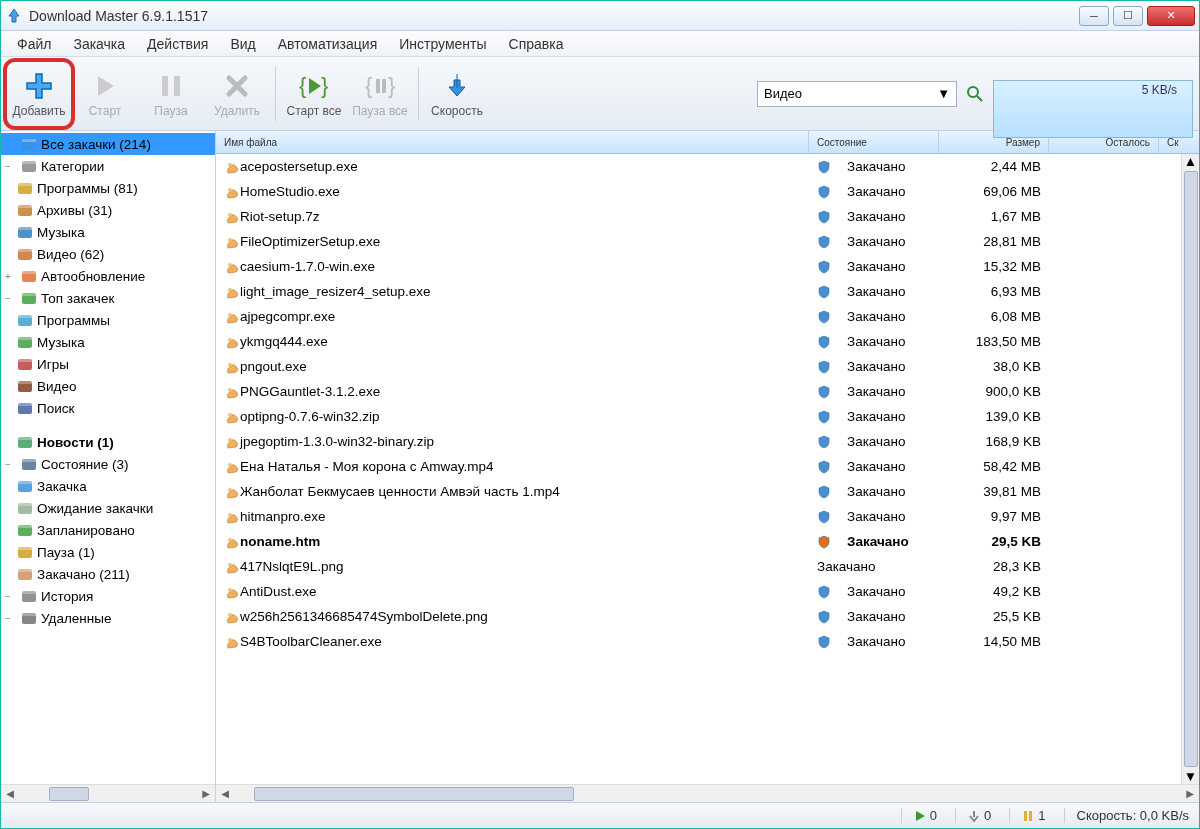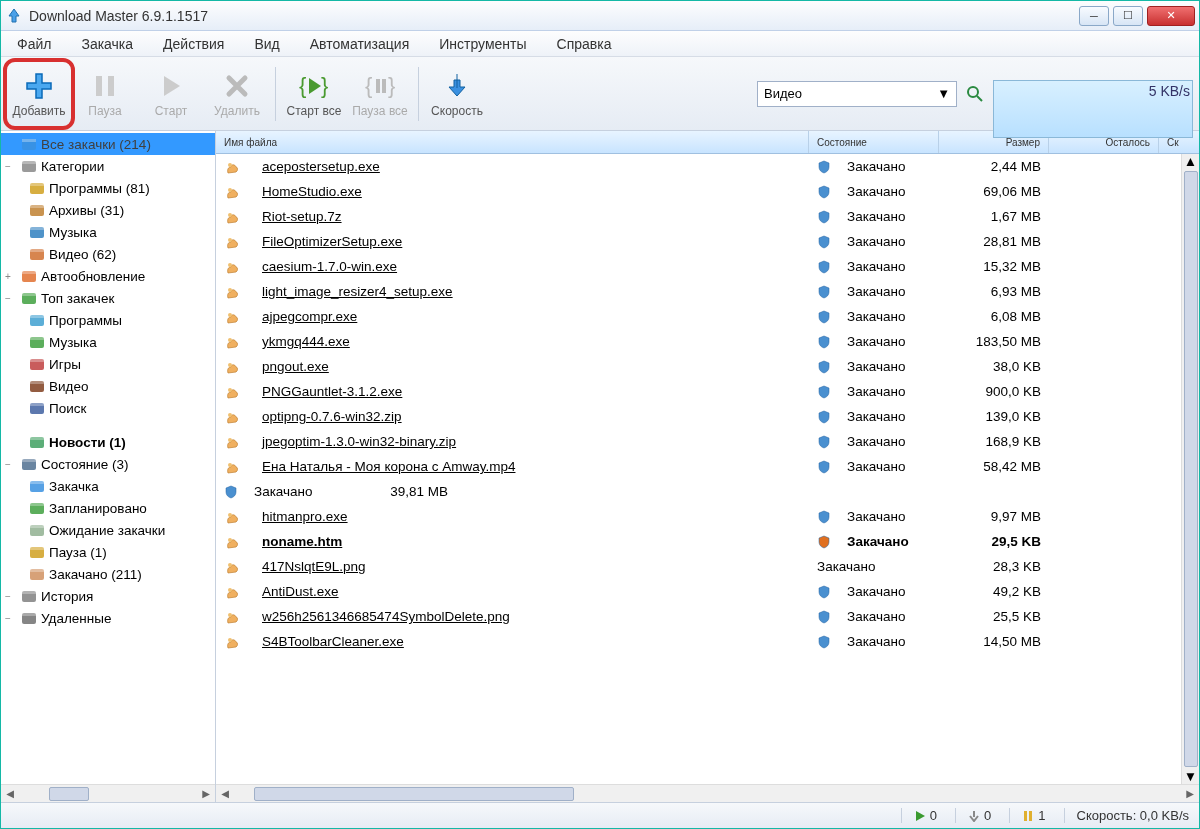--- a/index.html
+++ b/index.html
@@ -4,55 +4,55 @@
 <style>
 * { box-sizing: border-box; margin: 0; padding: 0; }
 body { font-family: "Segoe UI", Tahoma, sans-serif; font-size: 13px; background: #fff; width: 1200px; height: 829px; overflow: hidden; }
 .window { width: 1200px; height: 829px; border: 1px solid #14b8a6; background: #fff; display: flex; flex-direction: column; }
 .titlebar { height: 30px; background: linear-gradient(to bottom, #fdfdfe, #e6eef8); display: flex; align-items: center; padding: 0 4px; border-bottom: 1px solid #c0d0e8; }
 .titlebar .app-icon { width: 18px; height: 18px; margin-right: 6px; }
 .titlebar .title { flex: 1; color: #333; font-size: 14px; }
 .win-btns { display: flex; gap: 4px; }
 .win-btn { width: 30px; height: 20px; border: 1px solid #8aa8c8; border-radius: 3px; background: linear-gradient(to bottom,#f8fbff,#d7e5f5); display:flex;align-items:center;justify-content:center; font-size:11px; color:#333;}
 .win-btn.close { width:48px; background: linear-gradient(to bottom,#f07070,#c83030); color:#fff; border-color:#a02020;}
-.menubar { height: 26px; background: linear-gradient(to bottom,#fdfdfe,#eef2f8); display:flex; align-items:center; padding: 0 6px; gap: 10px; border-bottom:1px solid #d6dce6; font-size:14px; color:#333;}
+.menubar { height: 26px; background: linear-gradient(to bottom,#fdfdfe,#eef2f8); display:flex; align-items:center; padding: 0 6px; gap: 2px; border-bottom:1px solid #d6dce6; font-size:14px; color:#333;}
 .menubar span { padding: 3px 10px; cursor:default; }
 .toolbar { height: 74px; background: linear-gradient(to bottom,#f6f8fb,#e6ecf4); border-bottom:1px solid #c6d0de; display:flex; align-items:center; padding: 4px 6px; gap: 2px; }
 .tool-btn { display:flex; flex-direction:column; align-items:center; justify-content:center; width:64px; height:64px; border-radius:4px; font-size:12px; color:#555; }
 .tool-btn .ico { width:32px; height:32px; display:flex; align-items:center; justify-content:center; margin-bottom:2px;}
 .tool-btn.disabled { color:#aaa; }
 .tool-sep { width:1px; height:54px; background:#c6d0de; margin:0 4px; }
 .highlight-add { position:relative; }
 .highlight-add::after { content:""; position:absolute; left:-4px; top:-4px; right:-4px; bottom:-4px; border:4px solid #d83030; border-radius:12px; pointer-events:none;}
 .search-area { margin-left:auto; display:flex; align-items:center; gap:8px; }
 .search-combo { width:200px; height:26px; border:1px solid #a0b0c8; background:#fff; display:flex; align-items:center; padding:0 6px; font-size:13px; justify-content:space-between;}
-.speed-box { width:200px; height:58px; background: linear-gradient(to bottom,#d8f0ff,#b8e0ff); border:1px solid #8ab8d8; position:relative; font-size:14px; color:#336; text-align:right; padding:2px 2px;margin-top:30px;}
+.speed-box { width:200px; height:58px; background: linear-gradient(to bottom,#d8f0ff,#b8e0ff); border:1px solid #8ab8d8; position:relative; font-size:12px; color:#336; text-align:right; padding:2px 15px;margin-top:30px;}
 .body { flex:1; display:flex; min-height:0; }
 .sidebar { width:215px; border-right:1px solid #c6d0de; overflow:hidden; display:flex; flex-direction:column; background:#fff; }
 .tree { flex:1; overflow:auto; padding:2px 0; font-size:13.5px; }
 .tree-item { display:flex; align-items:center; height:22px; padding-left:4px; gap:4px; white-space:nowrap; cursor:default;}
-.tree-item.selected { background:#3399ff; color:#404040; }
+.tree-item.selected { background:#3399ff; color:#000000; }
 .tree-item .ticon { width:16px; height:16px; display:inline-flex; align-items:center; justify-content:center; flex-shrink:0;}
-.tree-item.indent1 { padding-left:28px; }
+.tree-item.indent1 { padding-left:16px; }
 .tree-item.bold { font-weight:bold;margin-top:12px; }
 .sidebar-scroll { height:18px; background:#f0f0f0; border-top:1px solid #ddd; display:flex; align-items:center;}
 .sidebar-scroll .thumb { width:40px; height:14px; background:#d0d8e8; border:1px solid #a0b0c8; margin-left:30px; border-radius:2px;}
 .sidebar-scroll .arr { width:18px; height:16px; display:flex;align-items:center;justify-content:center; font-size:10px; color:#666;}
 .main { flex:1; display:flex; flex-direction:column; min-width:0;}
 .cols { height:23px; background: linear-gradient(to bottom,#e8f4ff,#c8e4ff); border-bottom:1px solid #a0c0e0; display:flex; font-size:10px; color:#333;}
 .col { padding:3px 8px; border-right:1px solid #b8d0e8; display:flex; align-items:center;}
 .col.name { flex:1; min-width:300px;}
 .col.state { width:130px; }
 .col.size { width:110px; justify-content:flex-end;}
 .col.remain { width:110px; justify-content:flex-end;}
 .col.last { width:40px; border-right:none;}
 .rows { flex:1; overflow:auto; background:#fff; font-size:13.5px; position:relative;}
 .row { display:flex; height:25px; align-items:center; }
 .row .cell { padding:0 8px; display:flex; align-items:center; overflow:hidden;}
-.row .cell.name { flex:1; min-width:300px; gap:22px;text-decoration:underline;}
+.row .cell.name { flex:1; min-width:300px; gap:0;}
 .row .cell.state { width:130px; gap:16px;}
 .row .cell.size { width:110px; justify-content:flex-end;}
 .row .cell.remain { width:110px;}
 .row .cell.last { width:40px;}
 .row.bold { font-weight:bold; }
 .file-ico { width:16px; height:16px; flex-shrink:0;}
 .shield-ico { width:14px; height:14px; flex-shrink:0;}
 .main-hscroll { height:18px; background:#f0f0f0; border-top:1px solid #ddd; display:flex; align-items:center;}
 .main-hscroll .thumb { width:320px; height:14px; background:#d0d8e8; border:1px solid #a0b0c8; margin-left:20px; border-radius:2px;}
 .main-hscroll .arr { width:18px; height:16px; display:flex;align-items:center;justify-content:center; font-size:10px; color:#666;}
@@ -95,34 +95,34 @@
     <div class="tool-btn highlight-add">
       <span class="ico">
           <svg width="30" height="30" viewBox="0 0 30 30">
             <path d="M12 3h6v9h9v6h-9v9h-6v-9H3v-6h9z" fill="#4aa8f0" stroke="#0a6ab8" stroke-width="1.5"></path>
           </svg>
         </span>
       <span>Добавить</span>
     </div>
     <div class="tool-btn disabled">
       <span class="ico">
+          <svg width="26" height="26" viewBox="0 0 26 26">
+            <path d="M6 3 L22 13 L6 23 Z" fill="#ccc"></path>
+          </svg>
+        </span>
+      <span>Старт</span>
+    </div>
+    <div class="tool-btn disabled">
+      <span class="ico">
           <svg width="22" height="24" viewBox="0 0 22 24">
             <rect x="2" y="2" width="6" height="20" fill="#ccc"></rect>
             <rect x="14" y="2" width="6" height="20" fill="#ccc"></rect>
           </svg>
         </span>
       <span>Пауза</span>
-    </div>
-    <div class="tool-btn disabled">
-      <span class="ico">
-          <svg width="26" height="26" viewBox="0 0 26 26">
-            <path d="M6 3 L22 13 L6 23 Z" fill="#ccc"></path>
-          </svg>
-        </span>
-      <span>Старт</span>
     </div>
     <div class="tool-btn disabled">
       <span class="ico">
           <svg width="24" height="24" viewBox="0 0 24 24">
             <path d="M4 4 L20 20 M20 4 L4 20" stroke="#bbb" stroke-width="5" stroke-linecap="round"></path>
           </svg>
         </span>
       <span>Удалить</span>
     </div>
     <div class="tool-sep"></div>
@@ -322,34 +322,34 @@
               <svg width="16" height="16" viewBox="0 0 16 16">
                 <rect x="1" y="3" width="14" height="11" rx="2" fill="#3a90e0" opacity="0.85"></rect>
                 <rect x="1" y="3" width="14" height="3" fill="#fff" opacity="0.3"></rect>
               </svg>
             </span>
             <span>Закачка</span>
           </div>
           <div class="tree-item indent1">
             <span class="ticon">
               <svg width="16" height="16" viewBox="0 0 16 16">
+                <rect x="1" y="3" width="14" height="11" rx="2" fill="#90b090" opacity="0.85"></rect>
+                <rect x="1" y="3" width="14" height="3" fill="#fff" opacity="0.3"></rect>
+              </svg>
+            </span>
+            <span>Ожидание закачки</span>
+          </div>
+          <div class="tree-item indent1">
+            <span class="ticon">
+              <svg width="16" height="16" viewBox="0 0 16 16">
                 <rect x="1" y="3" width="14" height="11" rx="2" fill="#40a040" opacity="0.85"></rect>
                 <rect x="1" y="3" width="14" height="3" fill="#fff" opacity="0.3"></rect>
               </svg>
             </span>
             <span>Запланировано</span>
-          </div>
-          <div class="tree-item indent1">
-            <span class="ticon">
-              <svg width="16" height="16" viewBox="0 0 16 16">
-                <rect x="1" y="3" width="14" height="11" rx="2" fill="#90b090" opacity="0.85"></rect>
-                <rect x="1" y="3" width="14" height="3" fill="#fff" opacity="0.3"></rect>
-              </svg>
-            </span>
-            <span>Ожидание закачки</span>
           </div>
           <div class="tree-item indent1">
             <span class="ticon">
               <svg width="16" height="16" viewBox="0 0 16 16">
                 <rect x="1" y="3" width="14" height="11" rx="2" fill="#d0a020" opacity="0.85"></rect>
                 <rect x="1" y="3" width="14" height="3" fill="#fff" opacity="0.3"></rect>
               </svg>
             </span>
             <span>Пауза (1)</span>
           </div>
@@ -679,20 +679,29 @@
                   <path d="M7 1 L12 3 L12 7 C12 10 10 12 7 13 C4 12 2 10 2 7 L2 3 Z" fill="#4a90d0" stroke="#2060a0" stroke-width="0.5"></path>
                 </svg>
               </span>
               <span>Закачано</span>
             </div>
     <div class="cell size">58,42 MB</div>
     <div class="cell remain"></div>
     <div class="cell last"></div>
           </div>
           <div class="row">
+    <div class="cell name">
+              <span class="file-ico">
+                <svg width="16" height="16" viewBox="0 0 16 16">
+                  <path d="M4 14 C3 11 4 8 7 8 C7 5 11 5 12 8 C14 8 14 12 12 13 Z" fill="#f0b060" stroke="#c08030" stroke-width="0.7"></path>
+                  <circle cx="6" cy="6" r="2" fill="#f0c070"></circle>
+                </svg>
+              </span>
+              <span>Жанболат Бекмусаев ценности Амвэй часть 1.mp4</span>
+            </div>
     <div class="cell state">
               <span class="shield-ico">
                 <svg width="14" height="14" viewBox="0 0 14 14">
                   <path d="M7 1 L12 3 L12 7 C12 10 10 12 7 13 C4 12 2 10 2 7 L2 3 Z" fill="#4a90d0" stroke="#2060a0" stroke-width="0.5"></path>
                 </svg>
               </span>
               <span>Закачано</span>
             </div>
     <div class="cell size">39,81 MB</div>
     <div class="cell remain"></div>

